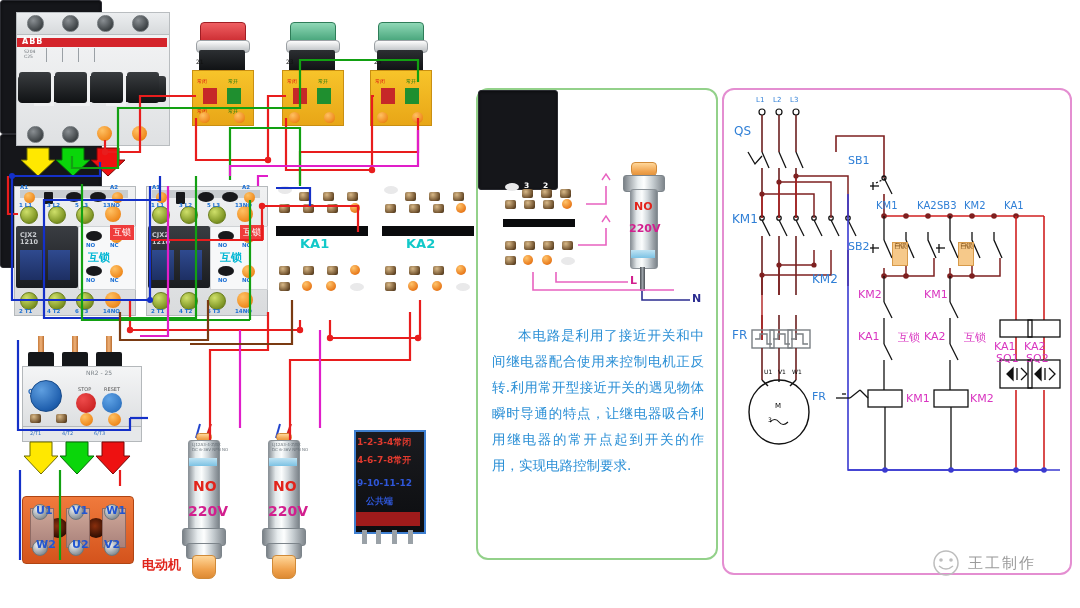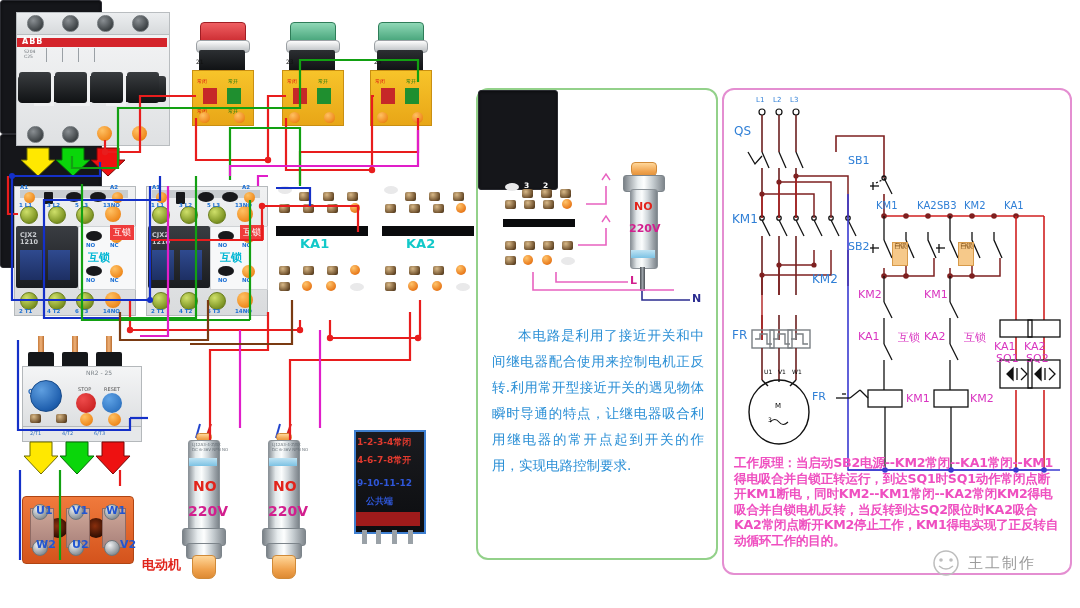--- a/index.html
+++ b/index.html
@@ -430,21 +430,21 @@
       <div class="mt-bolt" style="left:68px;top:504px;width:14px;height:14px;"></div>
       <div class="mt-bolt" style="left:104px;top:504px;width:14px;height:14px;"></div>
       <div class="mt-bolt" style="left:32px;top:540px;width:14px;height:14px;"></div>
       <div class="mt-bolt" style="left:68px;top:540px;width:14px;height:14px;"></div>
       <div class="mt-bolt" style="left:104px;top:540px;width:14px;height:14px;"></div>
       <div class="mt-lbl" style="left:36px;top:504px;">U1</div>
       <div class="mt-lbl" style="left:72px;top:504px;">V1</div>
       <div class="mt-lbl" style="left:106px;top:504px;">W1</div>
       <div class="mt-lbl" style="left:36px;top:538px;">W2</div>
       <div class="mt-lbl" style="left:72px;top:538px;">U2</div>
-      <div class="mt-lbl" style="left:120px;top:538px;">V2</div>
+      <div class="mt-lbl" style="left:104px;top:538px;">V2</div>
       <div class="abs" style="left:142px;top:556px;color:#e0241b;font-size:13px;font-weight:bold;">电动机</div>
     </div>
 
     <div>
       <svg width="470" height="608">
           <g>
         <path d="M196,438 L200,424" stroke="#2244cc" stroke-width="2" fill="none"></path>
         <path d="M206,438 L211,424" stroke="#cc2222" stroke-width="2" fill="none"></path>
       </g>
         </svg>
@@ -887,21 +887,20 @@
     <div class="lbl lbl-m" style="left:272px;top:254px;font-size:11px;opacity:0;">.</div>
     <div class="lbl lbl-m" style="left:272px;top:255px;font-size:11px;opacity:0;">.</div>
     <div class="lbl lbl-m" style="left:274px;top:254px;font-size:11px;opacity:0;">.</div>
     <div class="lbl lbl-m" style="left:271px;top:258px;font-size:11px;opacity:0;">.</div>
     <div class="lbl lbl-m" style="left:272px;top:258px;font-size:11px;opacity:0;">.</div>
     <div class="lbl lbl-m" style="left:272px;top:262px;font-size:11px;">SQ1</div>
     <div class="lbl lbl-m" style="left:302px;top:262px;font-size:11px;">SQ2</div>
     <div class="lbl lbl-b" style="left:88px;top:300px;font-size:11px;">FR</div>
   </div>
 
-  <div class="abs" id="principle">工作原理：当启动SB2电源--KM2常闭--KA1常闭--KM1得电吸合并自锁正转运行，到达SQ1时SQ1动作常闭点断开KM1断电，同时KM2--KM1常闭--KA2常闭KM2得电吸合并自锁电机反转，当反转到达SQ2限位时KA2吸合KA2常闭点断开KM2停止工作，KM1得电实现了正反转自动循环工作的目的。</div>
 
   <svg class="abs" id="watermark" width="130" height="30">
     <circle cx="16" cy="15" r="12" fill="none" stroke="#bdbdbd" stroke-width="1.5"></circle>
     <circle cx="11" cy="12" r="1.8" fill="#bdbdbd"></circle>
     <circle cx="21" cy="12" r="1.8" fill="#bdbdbd"></circle>
     <path d="M9,18 q7,6 14,0" fill="none" stroke="#bdbdbd" stroke-width="1.5"></path>
   </svg>
   <div class="abs" id="wm-text">王工制作</div>
 
 </div>

